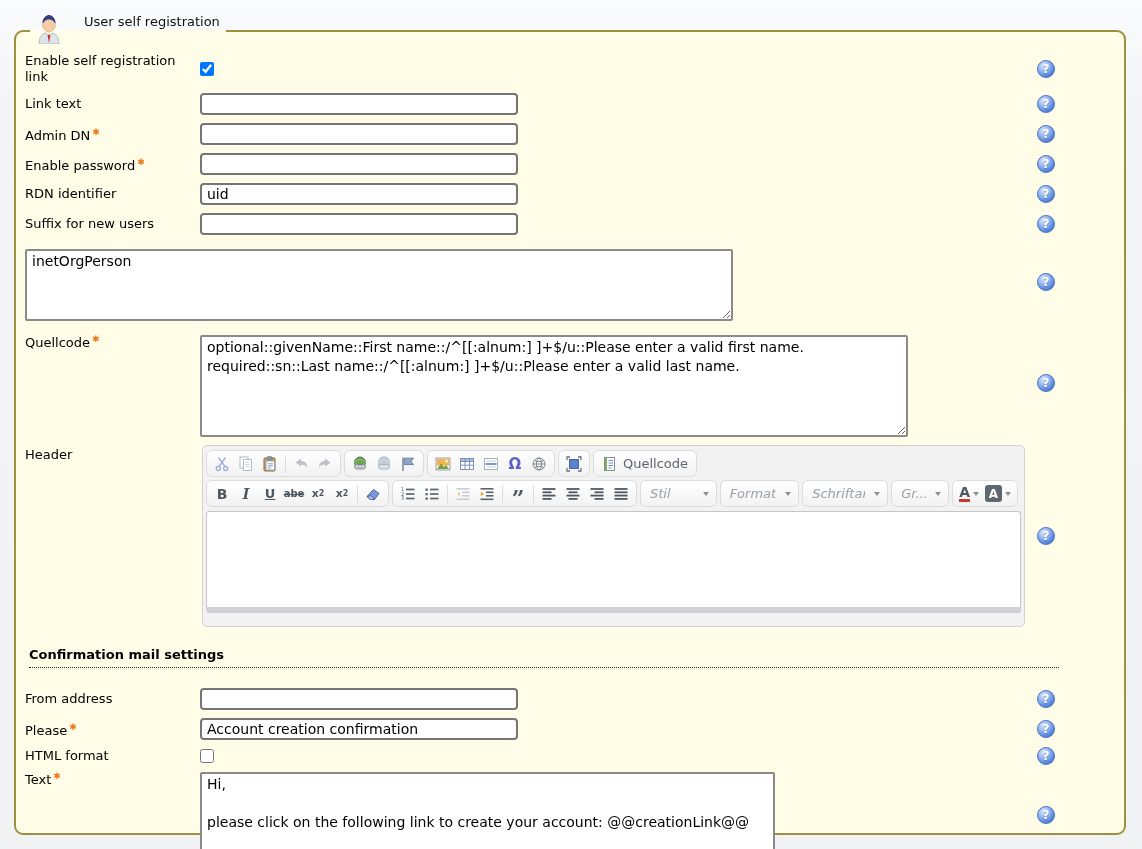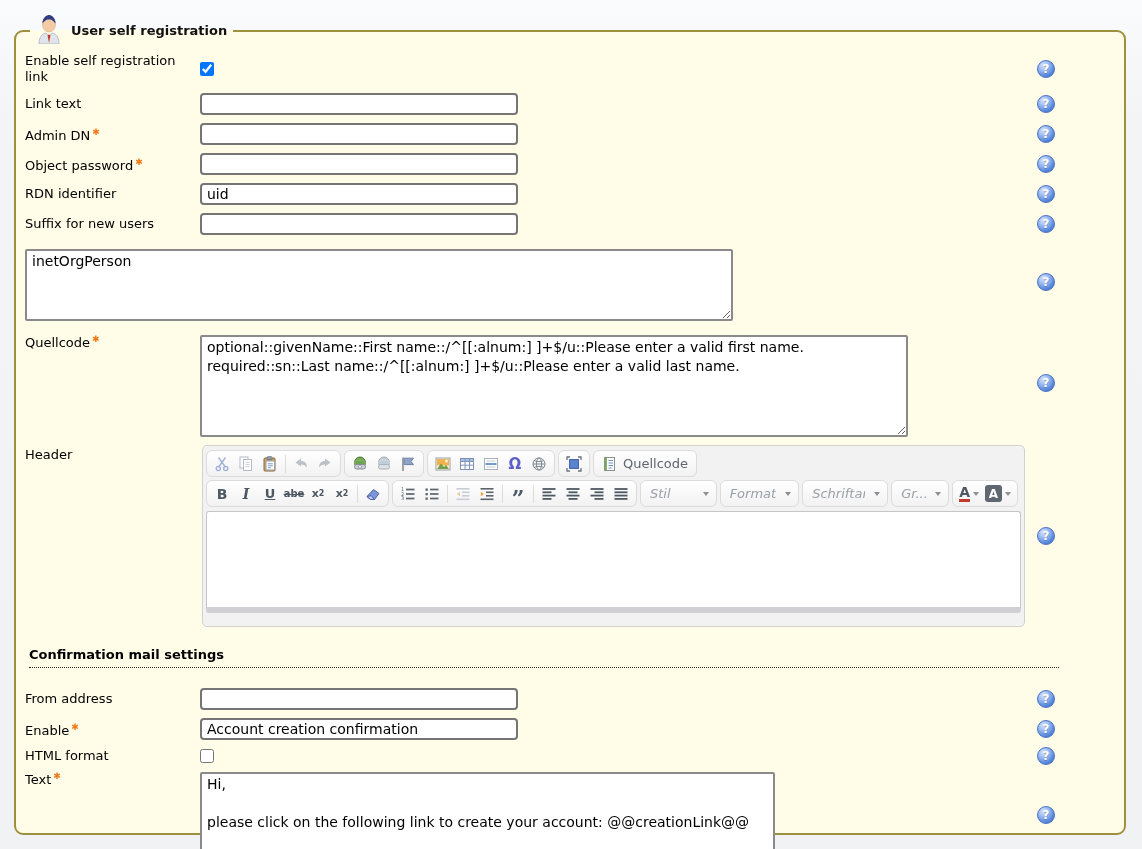--- a/index.html
+++ b/index.html
@@ -9,22 +9,22 @@
     background:linear-gradient(#fafbfc 0px, #f3f4f6 120px, #f1f2f4 100%);
     font-family:"DejaVu Sans","Liberation Sans",sans-serif;
     font-size:13px; color:#000;
   }
   fieldset.panel {
     position:absolute; left:14px; top:14px; width:1112px; height:821px;
     background:#fffce8; border:2px solid #9d9140; border-radius:9px;
     margin:0; padding:6px 0 0 9px;
   }
   legend.panel-legend {
-    display:flex; align-items:center; gap:9px;
-    margin-left:5px; padding:0 6px;font-weight:bold;
+    display:flex; align-items:flex-start; gap:22px;
+    margin-left:5px; padding:0 6px;
   }
   .legend-title { font-size:13px; color:#111; }
   
   .row { position:relative; display:flex; align-items:center; margin-bottom:8px; }
   .row .lbl { flex:0 0 175px; width:175px; font-size:13px; line-height:16px; }
   .req { color:#f07818; font-size:9px; vertical-align:super; margin-left:2px; }
   .lbl-top { align-self:flex-start; padding-top:2px; }
   input[type="text"].ti {
     width:318px; height:22px; border:2px solid #757575; border-radius:4px;
     background:#fff; padding:0 5px; font:14px "DejaVu Sans","Liberation Sans",sans-serif;
@@ -133,21 +133,21 @@
     <span class="help">?</span>
   </div>
 
   <div class="row">
     <span class="lbl"><span>Admin DN</span><span class="req">✱</span></span>
     <input type="text" class="ti" value="" style="">
     <span class="help">?</span>
   </div>
 
   <div class="row">
-    <span class="lbl"><span>Object password</span><span class="req">✱</span></span>
+    <span class="lbl"><span>Enable password</span><span class="req">✱</span></span>
     <input type="text" class="ti" value="" style="">
     <span class="help">?</span>
   </div>
 
   <div class="row">
     <span class="lbl">RDN identifier</span>
     <input type="text" class="ti" value="uid" style="">
     <span class="help">?</span>
   </div>
 
@@ -454,21 +454,21 @@
 
   <div class="section-heading">Confirmation mail settings</div>
 
   <div class="row">
     <span class="lbl">From address</span>
     <input type="text" class="ti" value="" style="">
     <span class="help">?</span>
   </div>
 
   <div class="row">
-    <span class="lbl"><span>Enable</span><span class="req">✱</span></span>
+    <span class="lbl"><span>Please</span><span class="req">✱</span></span>
     <input type="text" class="ti" value="Account creation confirmation" style="">
     <span class="help">?</span>
   </div>
 
   <div class="row" style="margin-bottom:2px;">
     <span class="lbl">HTML format</span>
     <input type="checkbox" class="cb" style="">
     <span class="help">?</span>
   </div>
 

